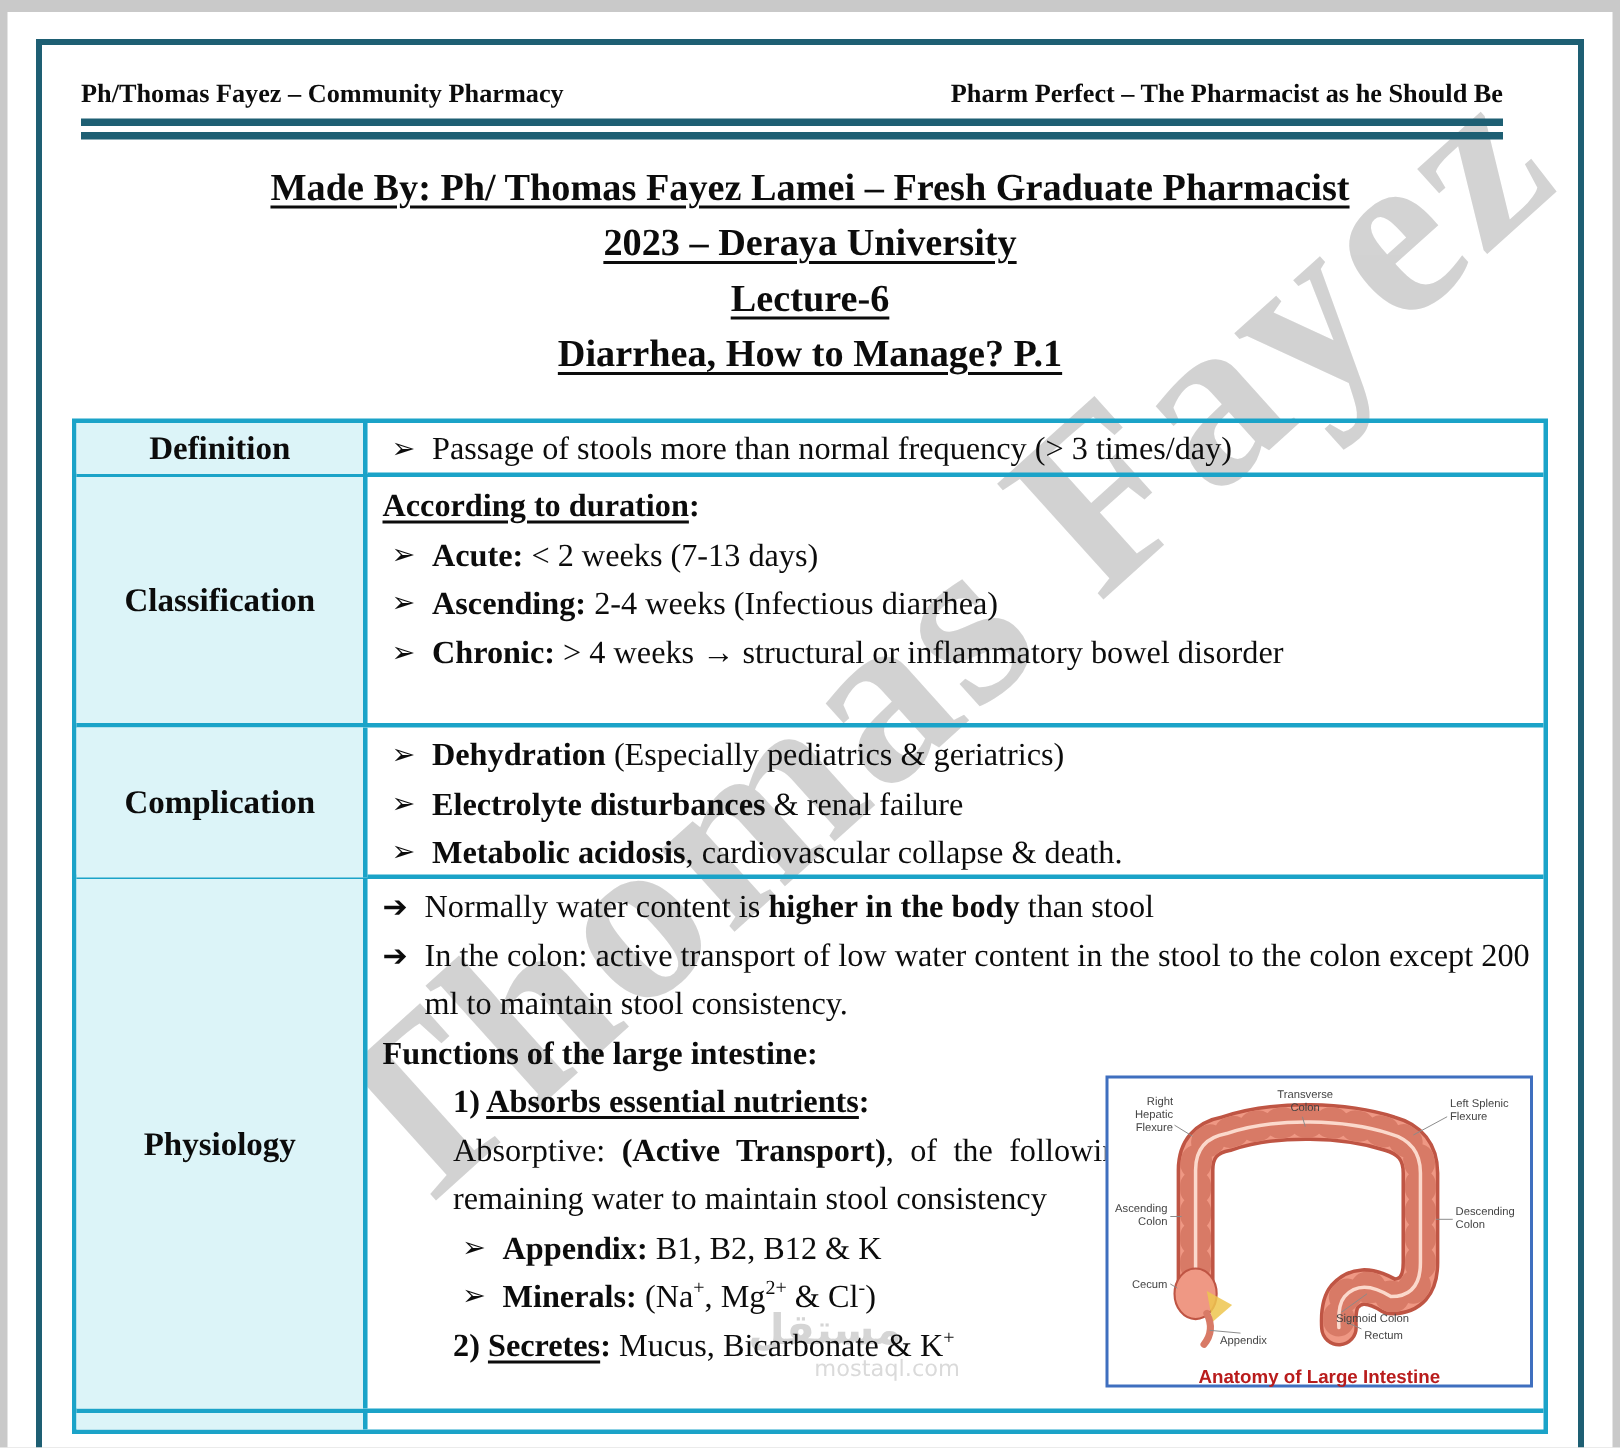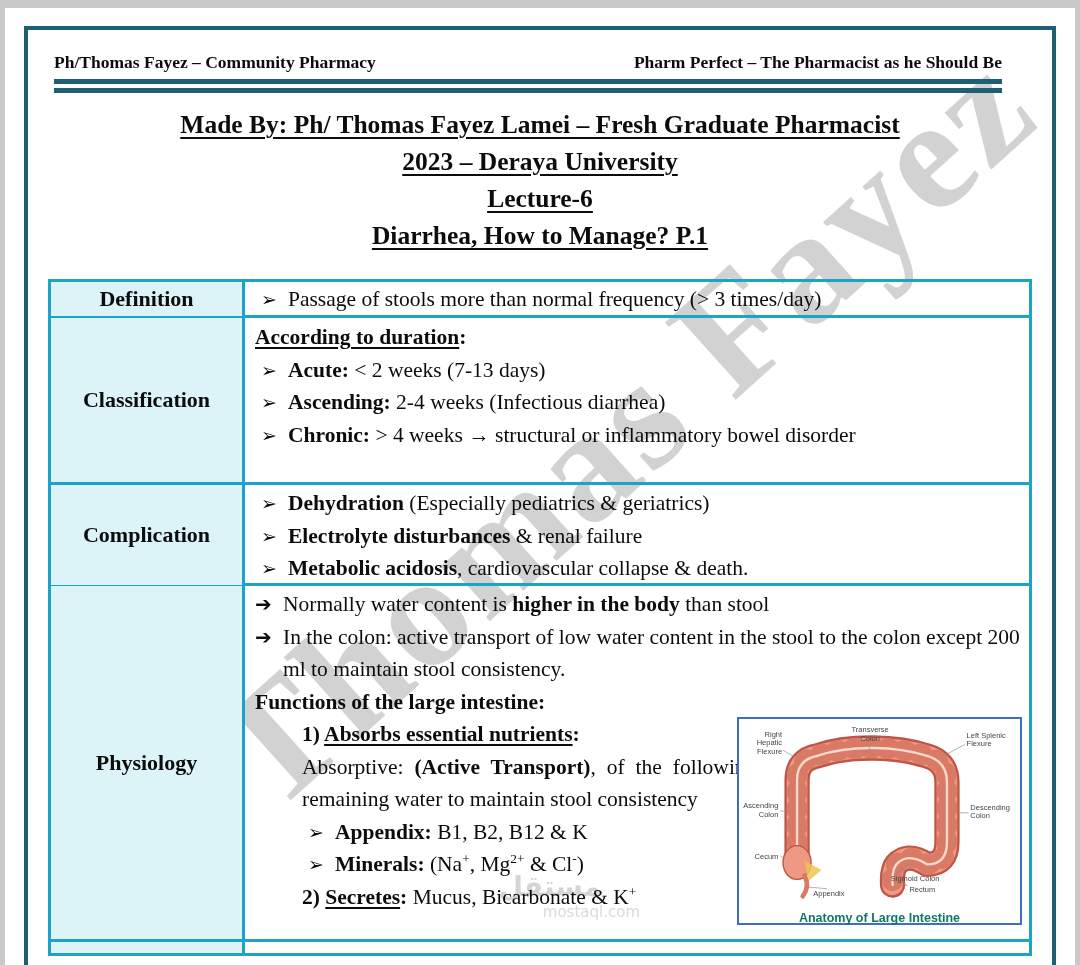--- a/index.html
+++ b/index.html
@@ -43,21 +43,21 @@
   .arrow-item { position:relative; padding-left:28px; }
   .arrow-item .arrow { position:absolute; left:0; top:0; font-family:"DejaVu Sans",sans-serif; font-size:20px; font-weight:bold; }
 
   .phys-narrow { width:482px;margin-left:47px; }
   .justify { text-align:justify; }
 
   .figure { position:absolute; right:7px; top:131px; width:285px; height:208px; background:#ffffff;
             border:2px solid #3f6fbf; padding:3px 2px 0 2px; z-index:3; }
   .figure svg { display:block; width:277px; height:178px; }
   .fig-caption { text-align:center; font-family:"Liberation Sans","DejaVu Sans",sans-serif;
-                 font-size:12.5px; font-weight:bold; color:#0f766e; margin-top:2px; }
+                 font-size:12.5px; font-weight:bold; color:#b91c1c; margin-top:2px; }
   .fig-label { font-family:"Liberation Sans","DejaVu Sans",sans-serif; font-size:8px; fill:#444; }
   .leader { stroke:#8a8a8a; stroke-width:0.7; }
 </style>
 </head>
 <body>
 
 <div class="page">
 
   <div class="wm-big">Thomas Fayez</div>
   <div class="wm-site">

